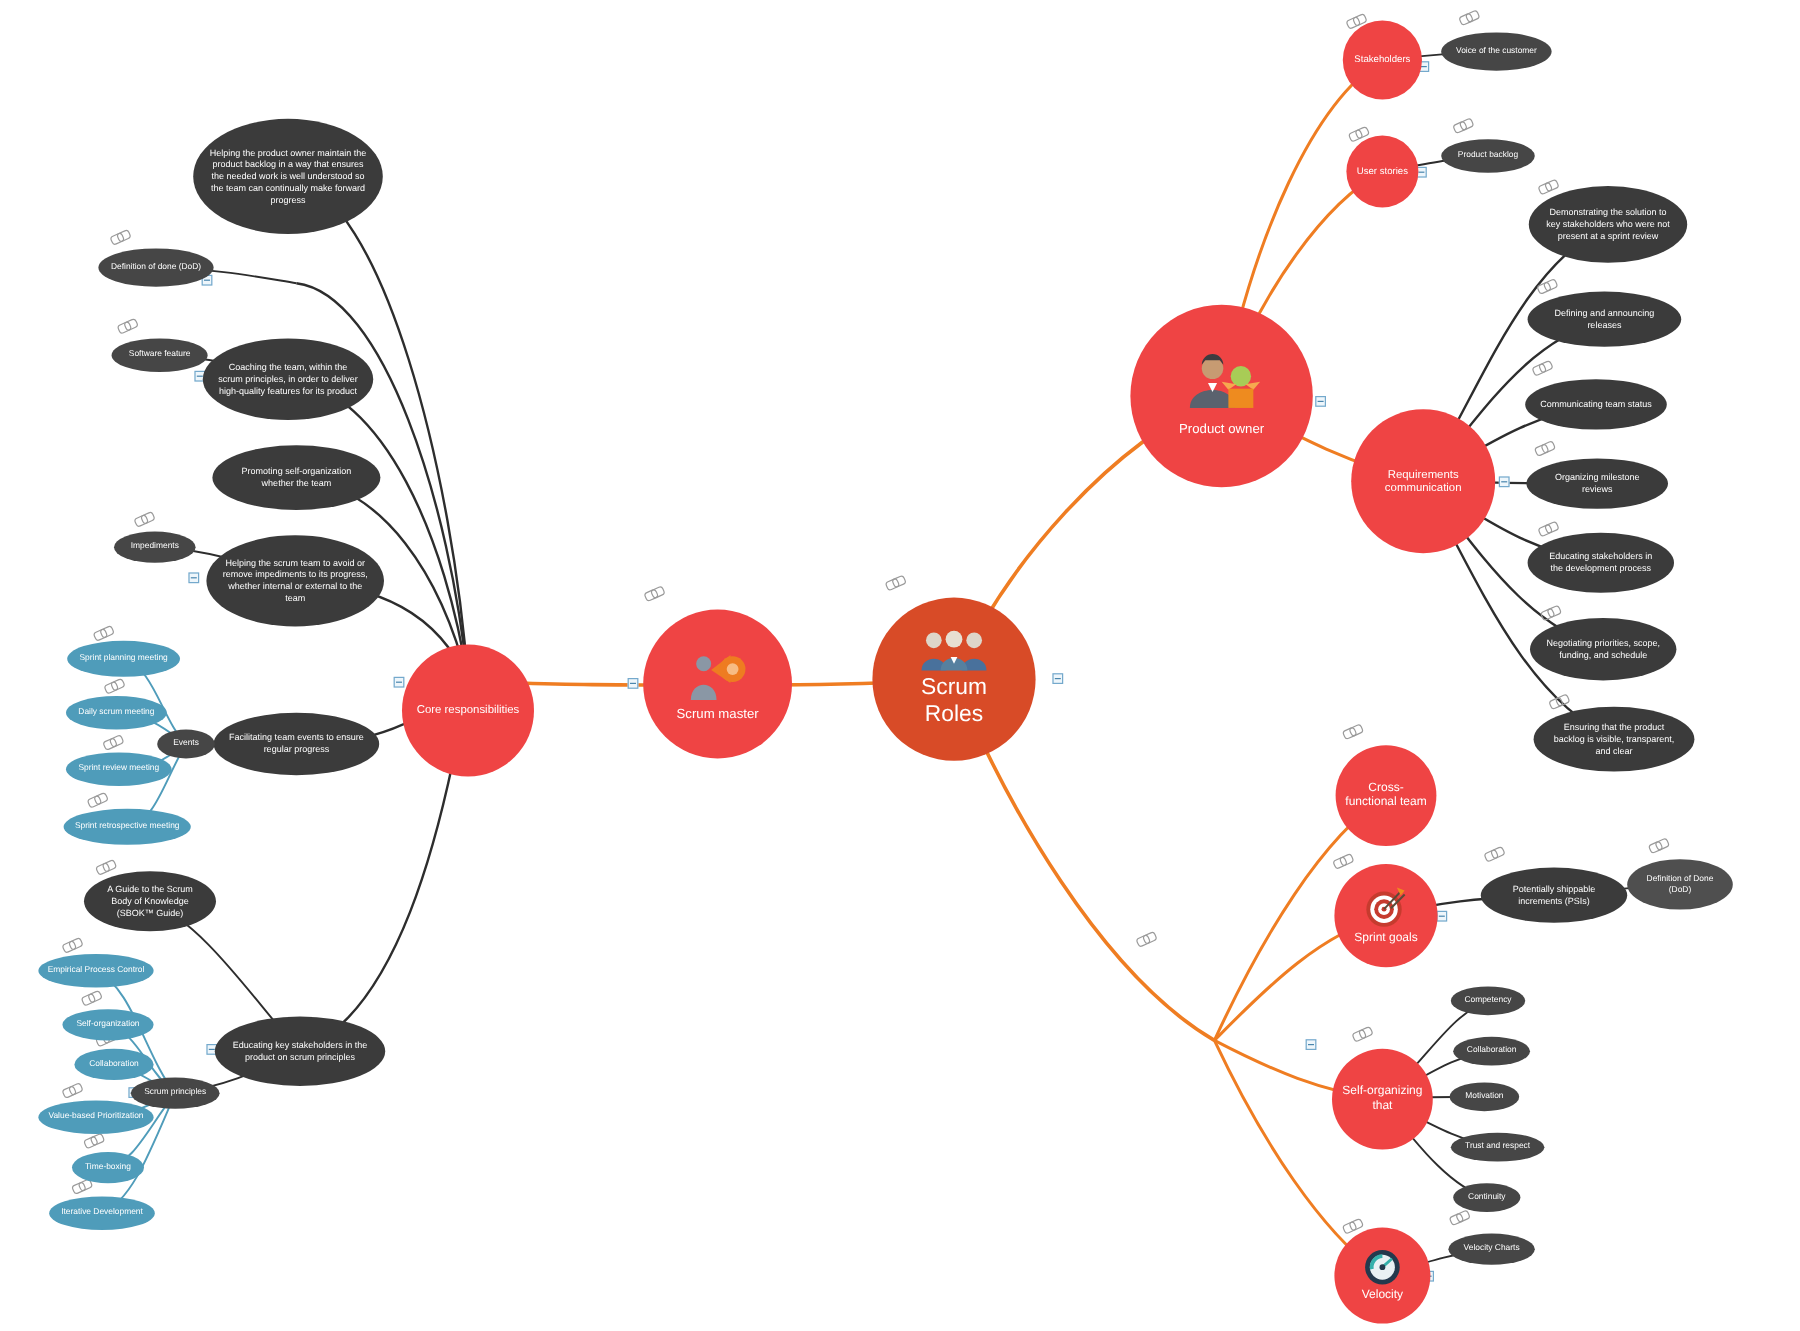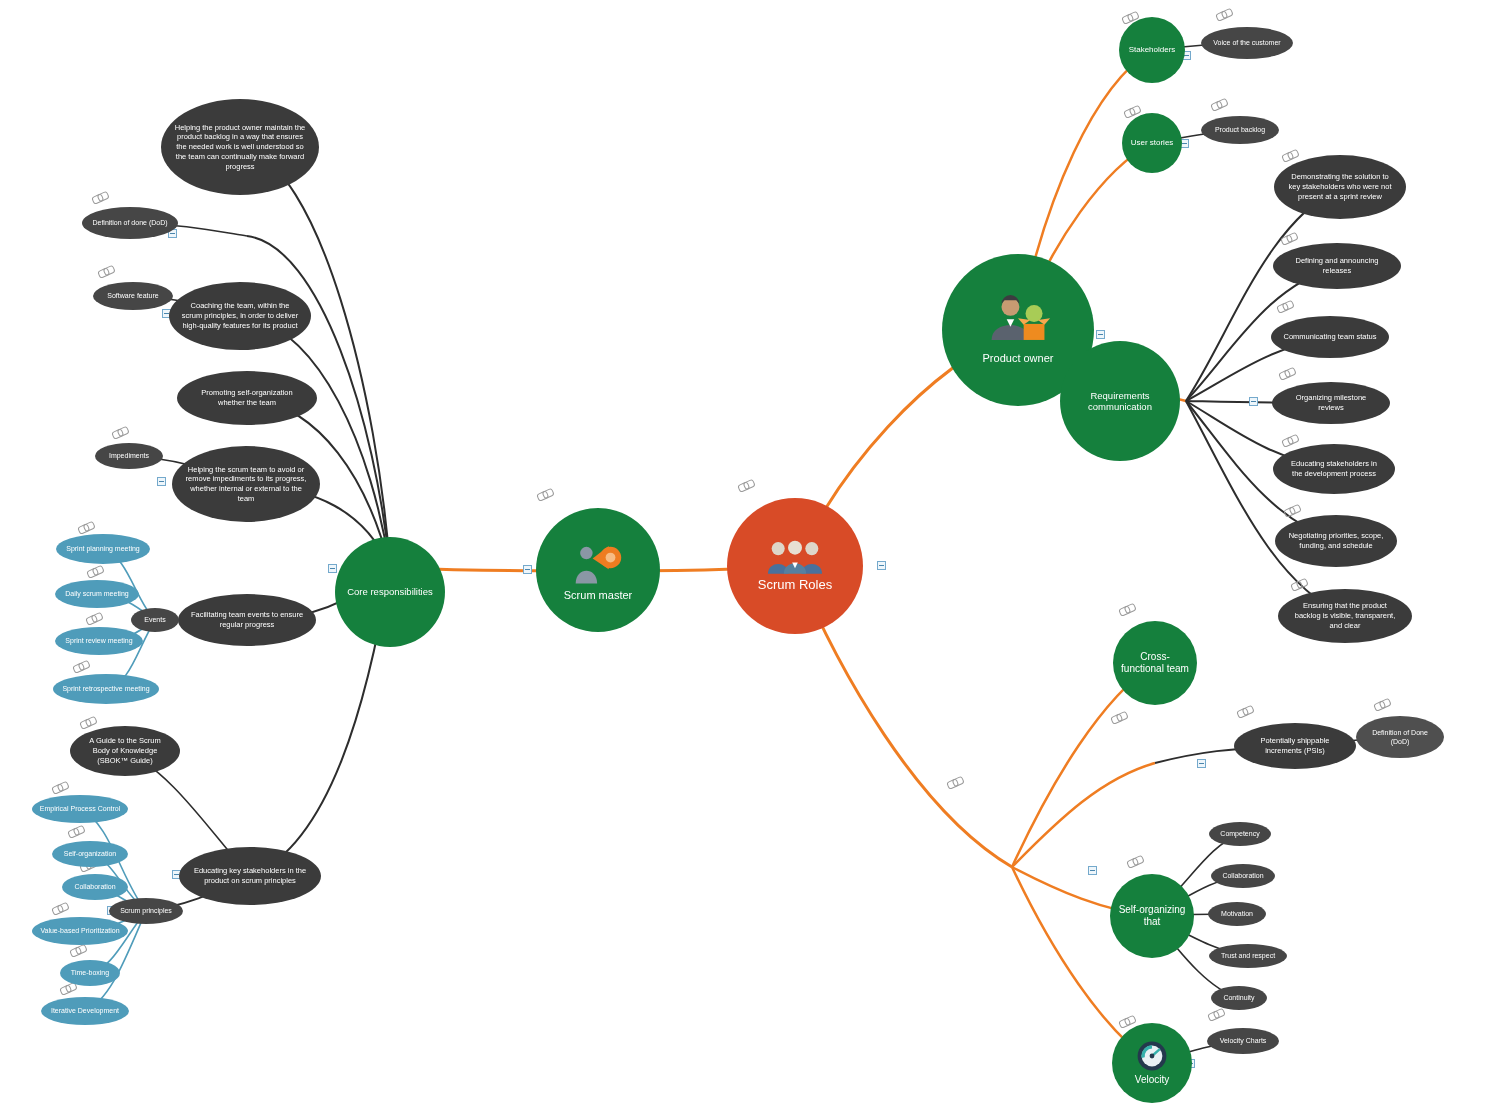--- a/index.html
+++ b/index.html
@@ -7,24 +7,24 @@
   #canvas { position:relative; width:1500px; height:1109px; background:#ffffff; overflow:hidden; }
   #edges { position:absolute; left:0; top:0; width:1500px; height:1109px; }
 
   .node { position:absolute; display:flex; align-items:center; justify-content:center;
           text-align:center; color:#fff; }
   .ellipse { border-radius:50%; background:#3b3b3b; font-size:7.5px; line-height:1.3; padding:4px 12px; }
   .ellipse.small { background:#464646; font-size:7px; padding:2px 7px; }
   .ellipse.lightdark { background:#4f4f4f; font-size:7px; }
   .ellipse.blue { background:#4f9cba; font-size:7px; padding:2px 7px; }
 
-  .circle { border-radius:50%; background:#15803d; flex-direction:column; gap:2px; }
+  .circle { border-radius:50%; background:#ef4444; flex-direction:column; gap:2px; }
   .circle .clabel { font-size:9px; line-height:1.2; }
   .circle.center { background:#d84b27; }
-  .circle.center .clabel { font-size:13px; width:84px; }
+  .circle.center .clabel { font-size:19px; width:84px; }
   .circle.master .clabel { font-size:11px; }
   .circle.big .clabel { font-size:11px; width:90px; }
   .circle.mid .clabel { font-size:9.5px; width:92px; }
   .circle.sub .clabel { font-size:10px; width:70px; }
   .circle.tiny .clabel { font-size:8px; width:56px; }
 
   .link-icon { position:absolute; width:16px; height:12px; transform:rotate(-24deg); }
   .link-icon::before, .link-icon::after { content:""; position:absolute; width:9px; height:6px;
         border:1.5px solid #9a9a9a; border-radius:3px; top:2px; background:transparent; }
   .link-icon::before { left:0; }
@@ -266,21 +266,21 @@
   <div class="node ellipse small" style="left:1201px;top:27px;width:92px;height:32px">
     <span>Voice of the customer</span>
   </div>
   <div class="node circle tiny" style="left:1122px;top:113px;width:60px;height:60px">
     <span class="clabel">User stories</span>
   </div>
   <div class="node ellipse small" style="left:1201px;top:116px;width:78px;height:28px">
     <span>Product backlog</span>
   </div>
 
-  <div class="node circle mid" style="left:1060px;top:341px;width:120px;height:120px">
+  <div class="node circle mid" style="left:1126px;top:341px;width:120px;height:120px">
     <span class="clabel">Requirements communication</span>
   </div>
 
   <div class="node ellipse" style="left:1274px;top:155px;width:132px;height:64px">
     <span>Demonstrating the solution to key stakeholders who were not present at a sprint review</span>
   </div>
   <div class="node ellipse" style="left:1273px;top:243px;width:128px;height:46px">
     <span>Defining and announcing releases</span>
   </div>
   <div class="node ellipse" style="left:1271px;top:316px;width:118px;height:42px">
@@ -297,20 +297,33 @@
   </div>
   <div class="node ellipse" style="left:1278px;top:589px;width:134px;height:54px">
     <span>Ensuring that the product backlog is visible, transparent, and clear</span>
   </div>
 
 
   <div class="node circle sub" style="left:1113px;top:621px;width:84px;height:84px">
     <span class="clabel">Cross-functional team</span>
   </div>
 
+  <div class="node circle sub" style="left:1112px;top:720px;width:86px;height:86px">
+    <svg width="36" height="36" viewBox="0 0 44 44">
+      <circle cx="20" cy="24" r="18" fill="#c63b2e"></circle>
+      <circle cx="20" cy="24" r="14" fill="#ffffff"></circle>
+      <circle cx="20" cy="24" r="10" fill="#c63b2e"></circle>
+      <circle cx="20" cy="24" r="6" fill="#ffffff"></circle>
+      <circle cx="20" cy="24" r="2.5" fill="#c63b2e"></circle>
+      <line x1="20" y1="24" x2="37" y2="6" stroke="#5d4a37" stroke-width="2"></line>
+      <line x1="27" y1="23" x2="41" y2="9" stroke="#5d4a37" stroke-width="2"></line>
+      <path d="M33 2 L41 5 L37 10 Z" fill="#ee8b1f"></path>
+    </svg>
+    <span class="clabel">Sprint goals</span>
+  </div>
 
   <div class="node ellipse" style="left:1234px;top:723px;width:122px;height:46px">
     <span>Potentially shippable increments (PSIs)</span>
   </div>
   <div class="node ellipse lightdark" style="left:1356px;top:716px;width:88px;height:42px">
     <span>Definition of Done (DoD)</span>
   </div>
 
   <div class="node circle sub" style="left:1110px;top:874px;width:84px;height:84px">
     <span class="clabel">Self-organizing that</span>

